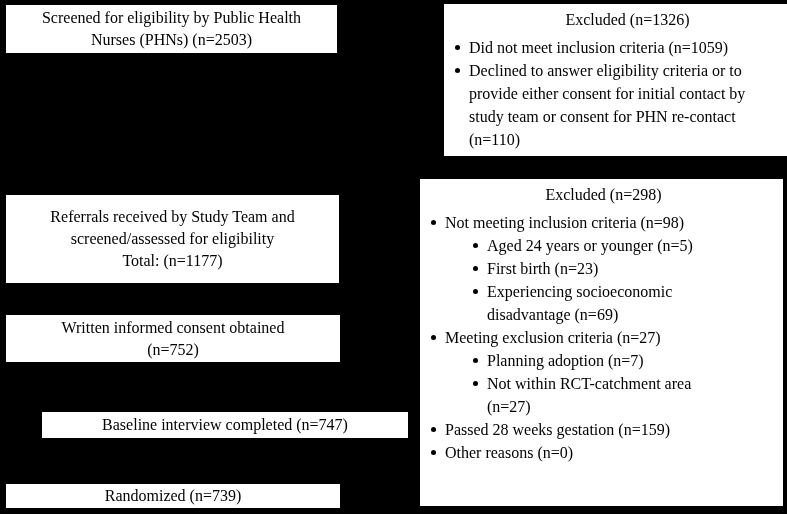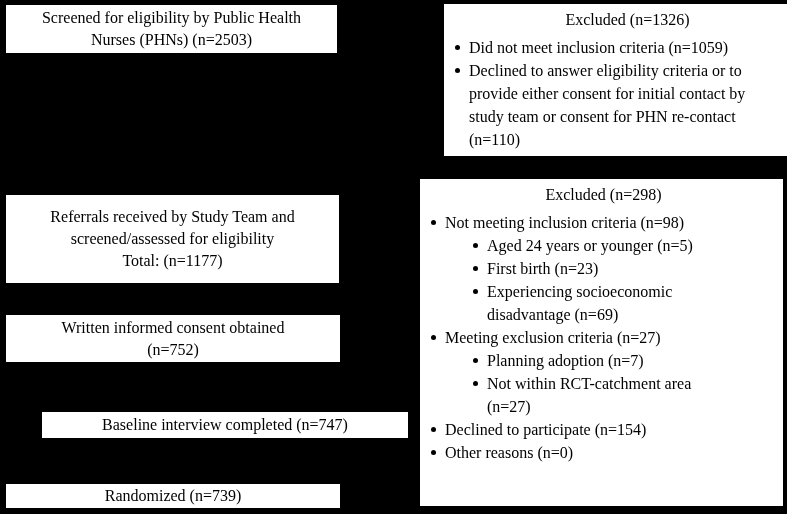--- a/index.html
+++ b/index.html
@@ -131,17 +131,17 @@
     <div class="rbox-title">Excluded (n=298)</div>
     <div class="bullet lvl1">Not meeting inclusion criteria (n=98)</div>
     <div class="bullet lvl2">Aged 24 years or younger (n=5)</div>
     <div class="bullet lvl2">First birth (n=23)</div>
     <div class="bullet lvl2">Experiencing socioeconomic
 disadvantage (n=69)</div>
     <div class="bullet lvl1">Meeting exclusion criteria (n=27)</div>
     <div class="bullet lvl2">Planning adoption (n=7)</div>
     <div class="bullet lvl2">Not within RCT-catchment area
 (n=27)</div>
-    <div class="bullet lvl1">Declined to participate (n=154)</div>
+    <div class="bullet lvl1">Passed 28 weeks gestation (n=159)</div>
     <div class="bullet lvl1">Other reasons (n=0)</div>
   </div>
 
 </div>
 
 </body></html>

